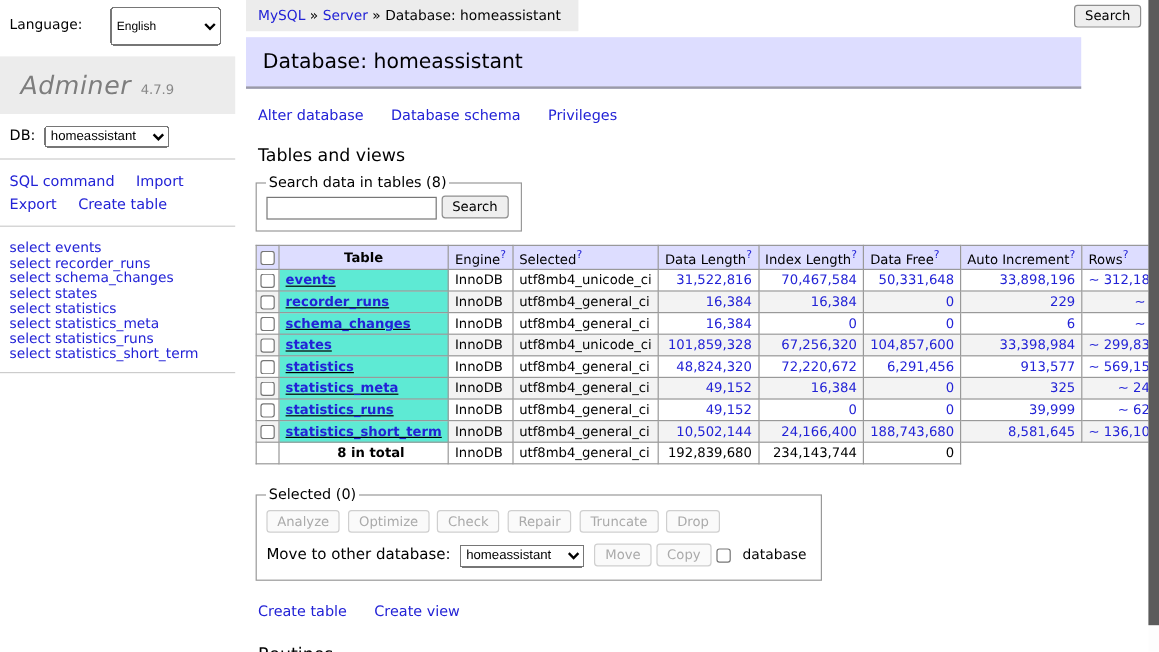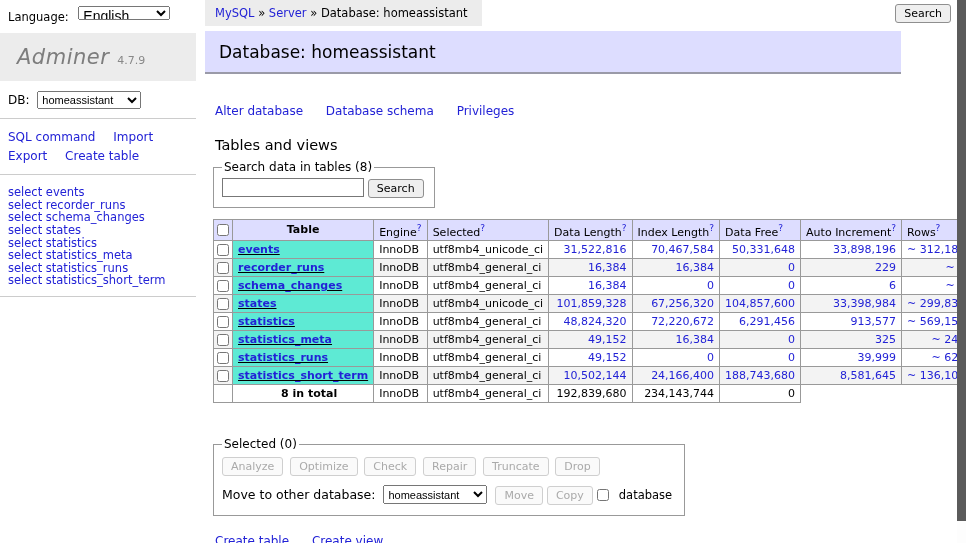--- a/index.html
+++ b/index.html
@@ -4,21 +4,21 @@
 <style>
   * { box-sizing: border-box; margin: 0; padding: 0; }
   html, body { width: 966px; height: 543px; overflow: hidden; background: #fff;
     font-family: "DejaVu Sans", "Liberation Sans", sans-serif; font-size: 12px; color: #000; }
 
   a { color: #2222d6; text-decoration: none; cursor: pointer; }
 
   
   #sidebar { position: absolute; left: 0; top: 0; width: 196px; }
   .lang-row { padding: 6px 0 0 8px; font-size: 11.5px; }
-  .lang-row select { margin-left: 6px; width: 92px; font-size: 14px; height: 14px; }
+  .lang-row select { margin-left: 20px; width: 92px; font-size: 10px; height: 32px; }
   #logo-band { background: #ececec; margin-top: 9px; padding: 12px 0 12px 17px; }
   #logo-band .logo { font-style: italic; color: #7d7d7d; font-size: 21px; letter-spacing: 0.5px; }
   #logo-band .version { color: #888; font-size: 11px; margin-left: 4px; }
   .db-row { padding: 10px 0 0 8px; font-size: 12px; }
   .db-row select { margin-left: 4px; width: 104px; font-size: 11px; height: 18px; }
   #sidebar hr { border: none; border-top: 1px solid #ccc; margin: 9px 0; }
   .side-actions { padding: 0 14px 0 8px; line-height: 1.55; }
   .side-actions a { margin-right: 14px; white-space: nowrap; }
   .side-tables { padding: 2px 0 0 8px; }
   .side-tables a { display: block; line-height: 12.6px; font-size: 11.5px; white-space: nowrap; }
@@ -27,21 +27,21 @@
   #breadcrumb { position: absolute; left: 205px; top: 0; background: #ececec;
     padding: 6px 14px 6px 10px; font-size: 11.5px; }
   #logout-button { position: absolute; top: 4px; right: 15px;
     font-size: 11px; padding: 2px 8px; background: #efefef;
     border: 1px solid #8f8f8f; border-radius: 3px; font-family: inherit; }
 
   
   #content { position: absolute; left: 205px; top: 25px; width: 696px; }
   #page-title { background: #ddddff; border-bottom: 2px solid #9a9aa8;
     font-size: 17px; font-weight: normal; padding: 11px 16px 10px 14px; margin-top: 6px; }
-  .links-row { margin: 30px 0 0 10px; }
+  .links-row { margin: 15px 0 0 10px; }
   .links-row a { margin-right: 19px; }
   h3 { font-size: 14.5px; font-weight: normal; margin: 19px 0 0 10px; }
 
   fieldset { display: inline-block; border: 1px solid #999; margin: 7px 0 0 8px;
     padding: 4px 10px 9px 8px; }
   legend { font-size: 12px; padding: 0 2px; }
   .search-input { width: 142px; height: 19px; border: 1px solid #777; font-size: 11px; padding: 0 3px; }
   button { font-family: inherit; }
   .btn { font-size: 11px; padding: 2px 8px; background: #efefef;
     border: 1px solid #8f8f8f; border-radius: 3px; }
@@ -57,21 +57,21 @@
   tbody th a { font-weight: bold; }
   tbody tr.even td { background: #f3f3f3; }
   td.num { text-align: right; }
   td.chk, thead td.chk { text-align: center; padding: 1px 3px; }
   input[type=checkbox] { width: 12px; height: 12px; vertical-align: middle; }
   tr.total td { font-size: 11px; }
   tr.total .name { font-weight: bold; padding-left: 48px; }
   tr.total td.noborder { border: none; background: #fff; }
 
   
-  #selected-fieldset { margin-top: 34px; padding: 6px 12px 10px 8px; }
+  #selected-fieldset { margin-top: 18px; padding: 6px 12px 10px 8px; }
   #selected-fieldset .row1 .btn { margin-right: 3px; }
   #selected-fieldset .row2 { margin-top: 9px; font-size: 12.5px; }
   #selected-fieldset .row2 select { width: 104px; height: 19px; font-size: 11px; margin: 0 4px; }
   #selected-fieldset .row2 label { font-size: 11.5px; margin-left: 6px; }
 
   
   #scrollbar { position: absolute; right: 0; top: 0; width: 9px; height: 543px; background: #fdfdfd; }
   #scrollbar .thumb { position: absolute; top: 0; left: 0; width: 9px; height: 521px; background: #5b5b5b; }
 </style>
 </head>

